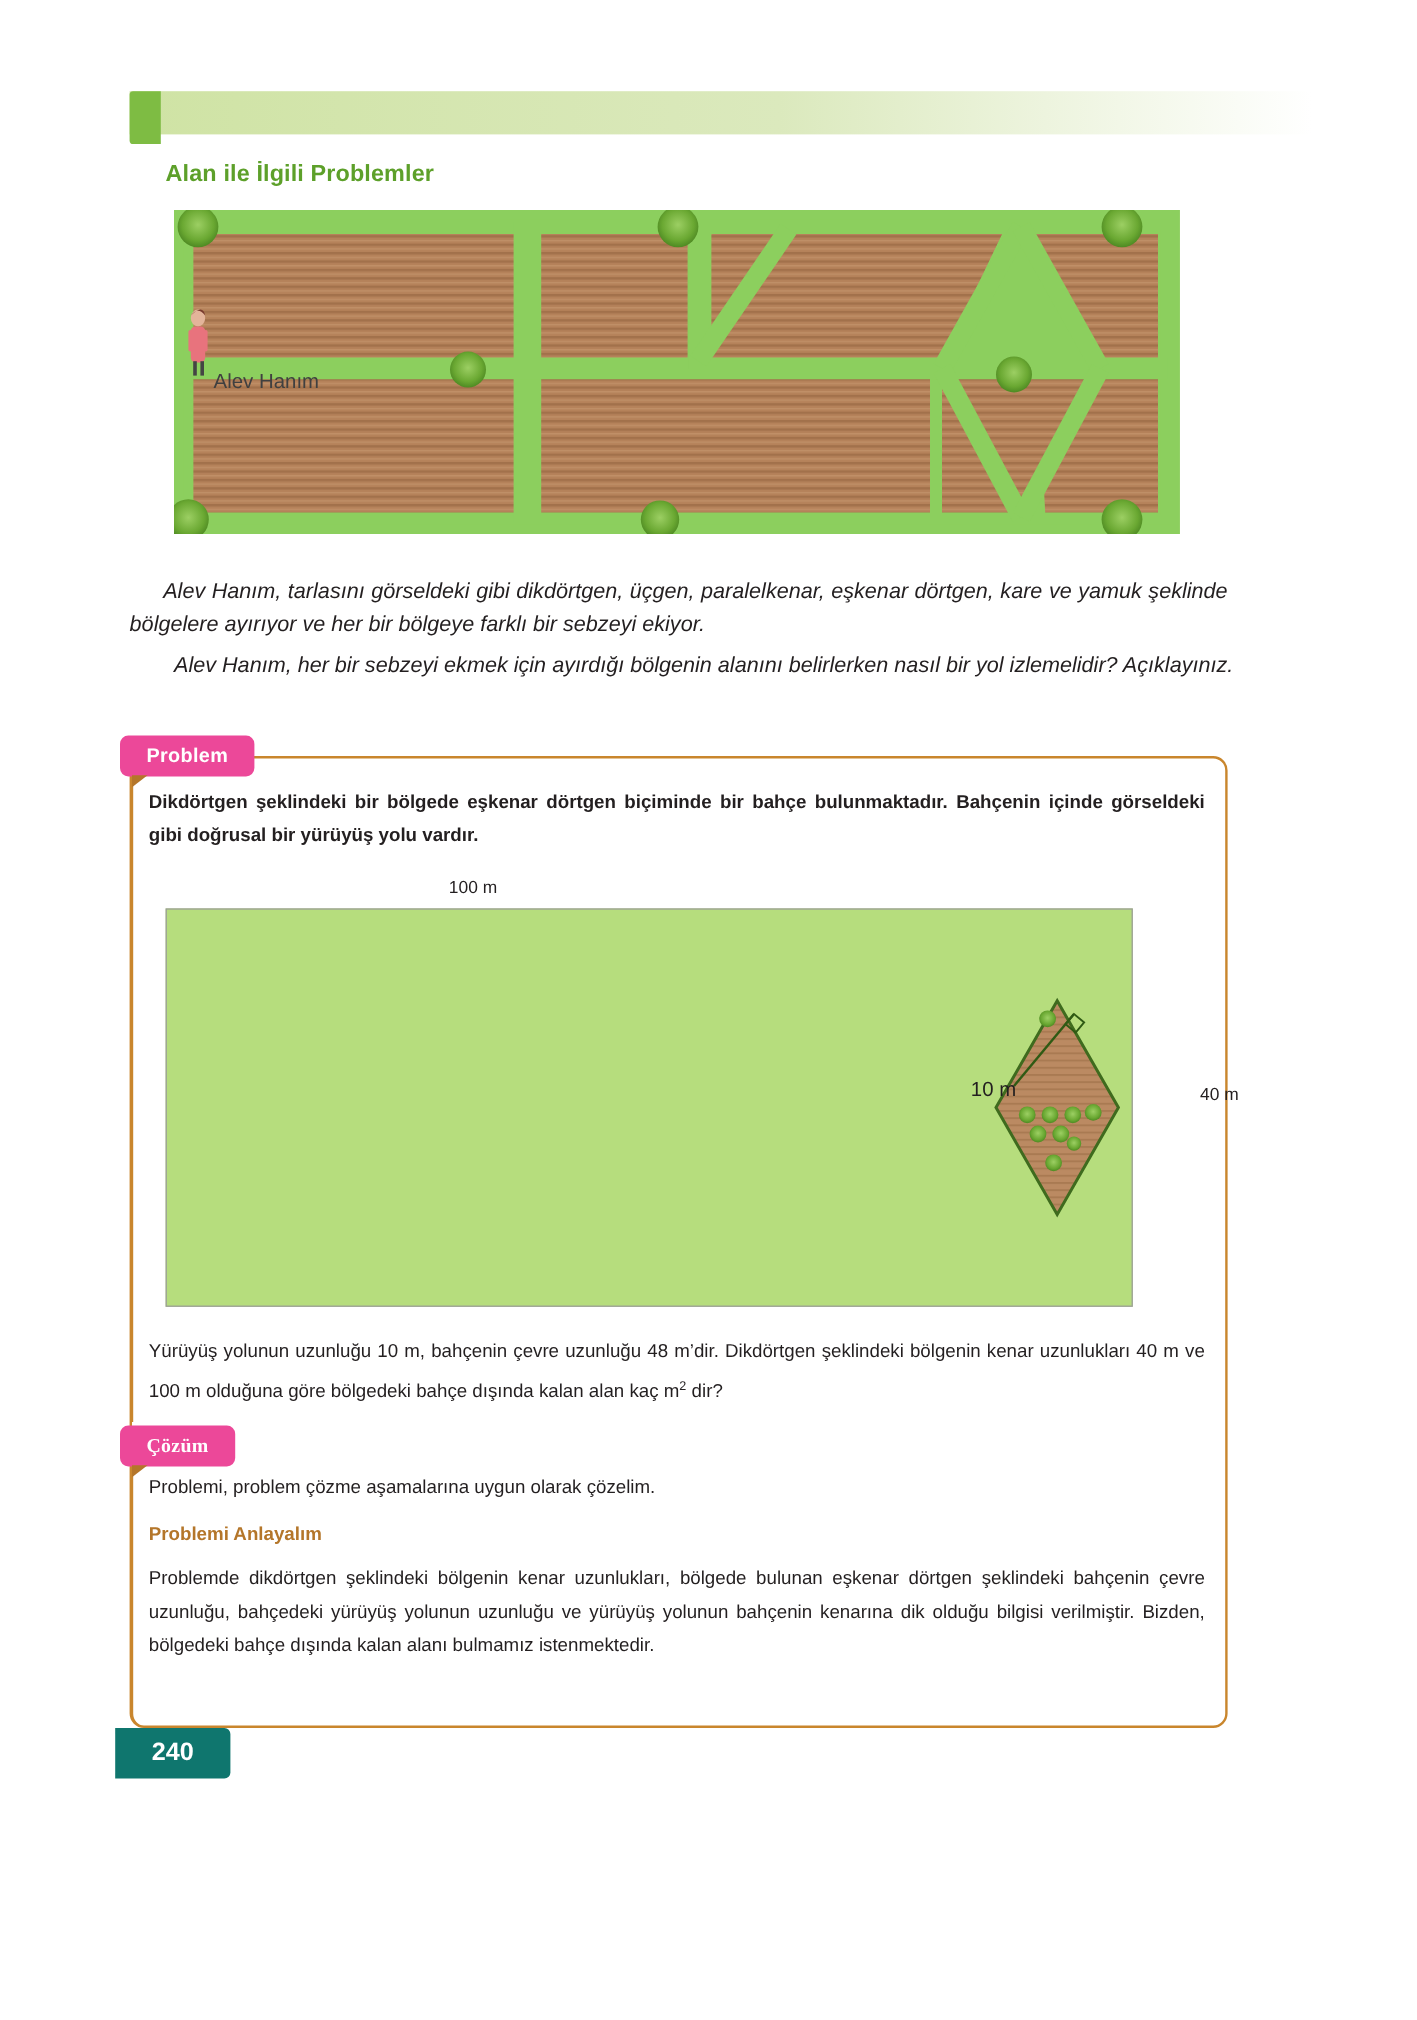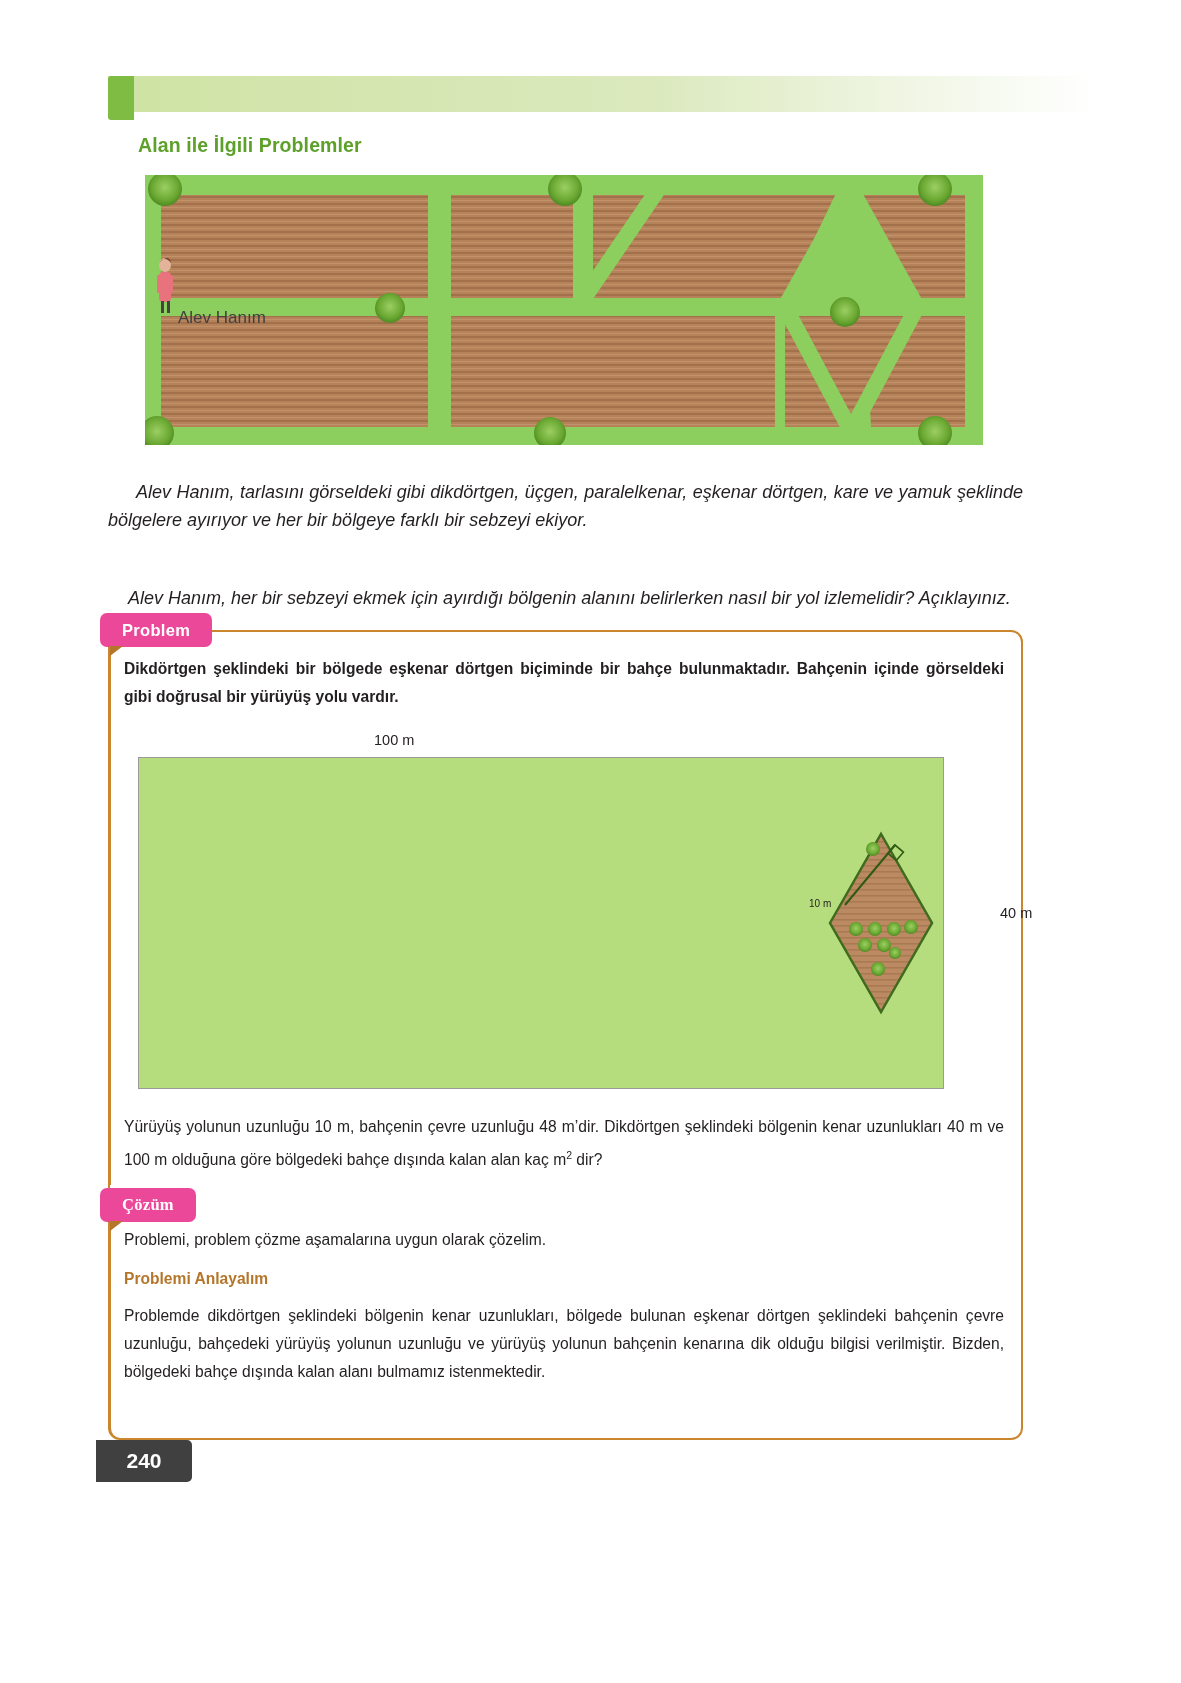--- a/index.html
+++ b/index.html
@@ -54,21 +54,21 @@
   
   .para {
     position: absolute;
     font-size: 18px;
     line-height: 28px;
     text-align: justify;
     color: #231f20;
     font-style: italic;
   }
   .p1 { left: 108px; top: 478px; width: 915px; text-indent: 28px; }
-  .p2 { left: 100px; top: 540px; width: 915px; text-indent: 28px; margin-top: 44px; }
+  .p2 { left: 117px; top: 540px; width: 915px; text-indent: 28px; }
 
   
   .frame {
     position: absolute;
     left: 108px; top: 630px;
     width: 915px; height: 810px;
     border: 2px solid #c9862d;
     border-radius: 12px;
     border-left-width: 3px;
   }
@@ -133,21 +133,21 @@
   }
   .lbl-40 {
     position: absolute;
     left: 954px; top: 905px;
     font-size: 14.5px;
     margin-left: 46px;
   }
   .lbl-10 {
     position: absolute;
     left: 809px; top: 898px;
-    font-size: 10px;
+    font-size: 17px;
     z-index: 5;
   }
 
   
   .after-diagram {
     position: absolute;
     left: 124px; top: 1113px;
     width: 880px;
     font-size: 15.6px;
     line-height: 28px;
@@ -176,21 +176,21 @@
     font-size: 15.6px;
     line-height: 28px;
     text-align: justify;
   }
 
   
   .page-num {
     position: absolute;
     left: 96px; top: 1440px;
     width: 96px; height: 42px;
-    background: #404040;
+    background: #0f766e;
     border-radius: 0 5px 5px 0;
     color: #ffffff;
     font-size: 21px;
     font-weight: bold;
     display: flex;
     align-items: center;
     justify-content: center;
     text-align: right;
   }
 

